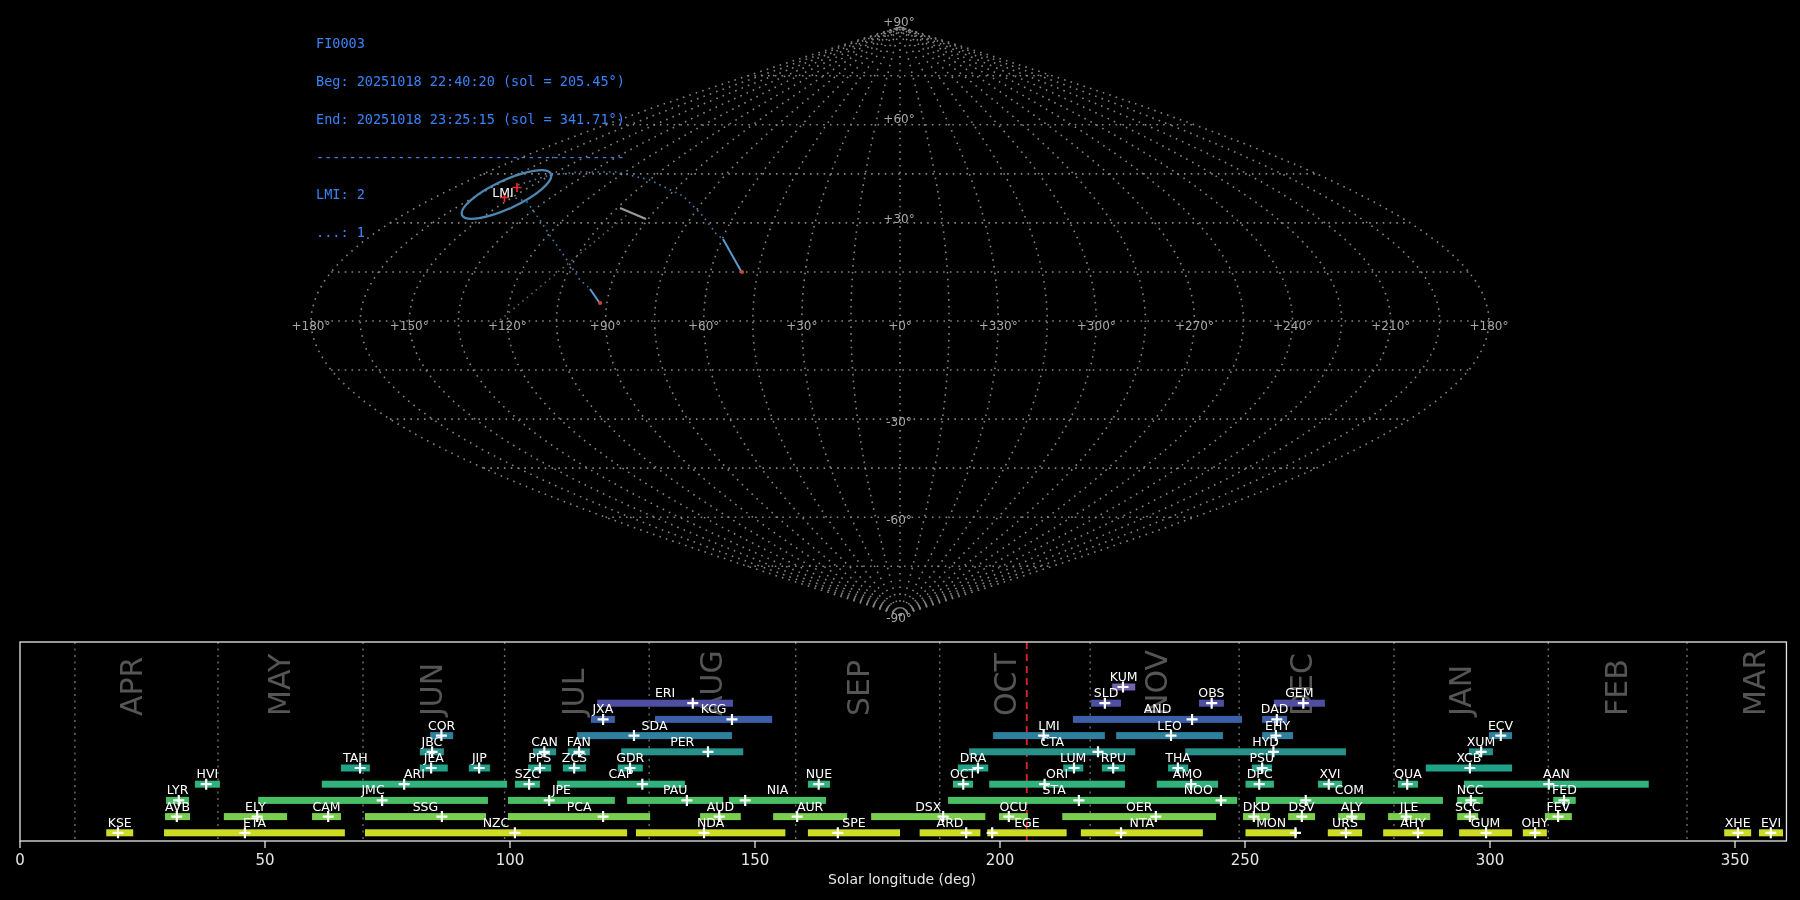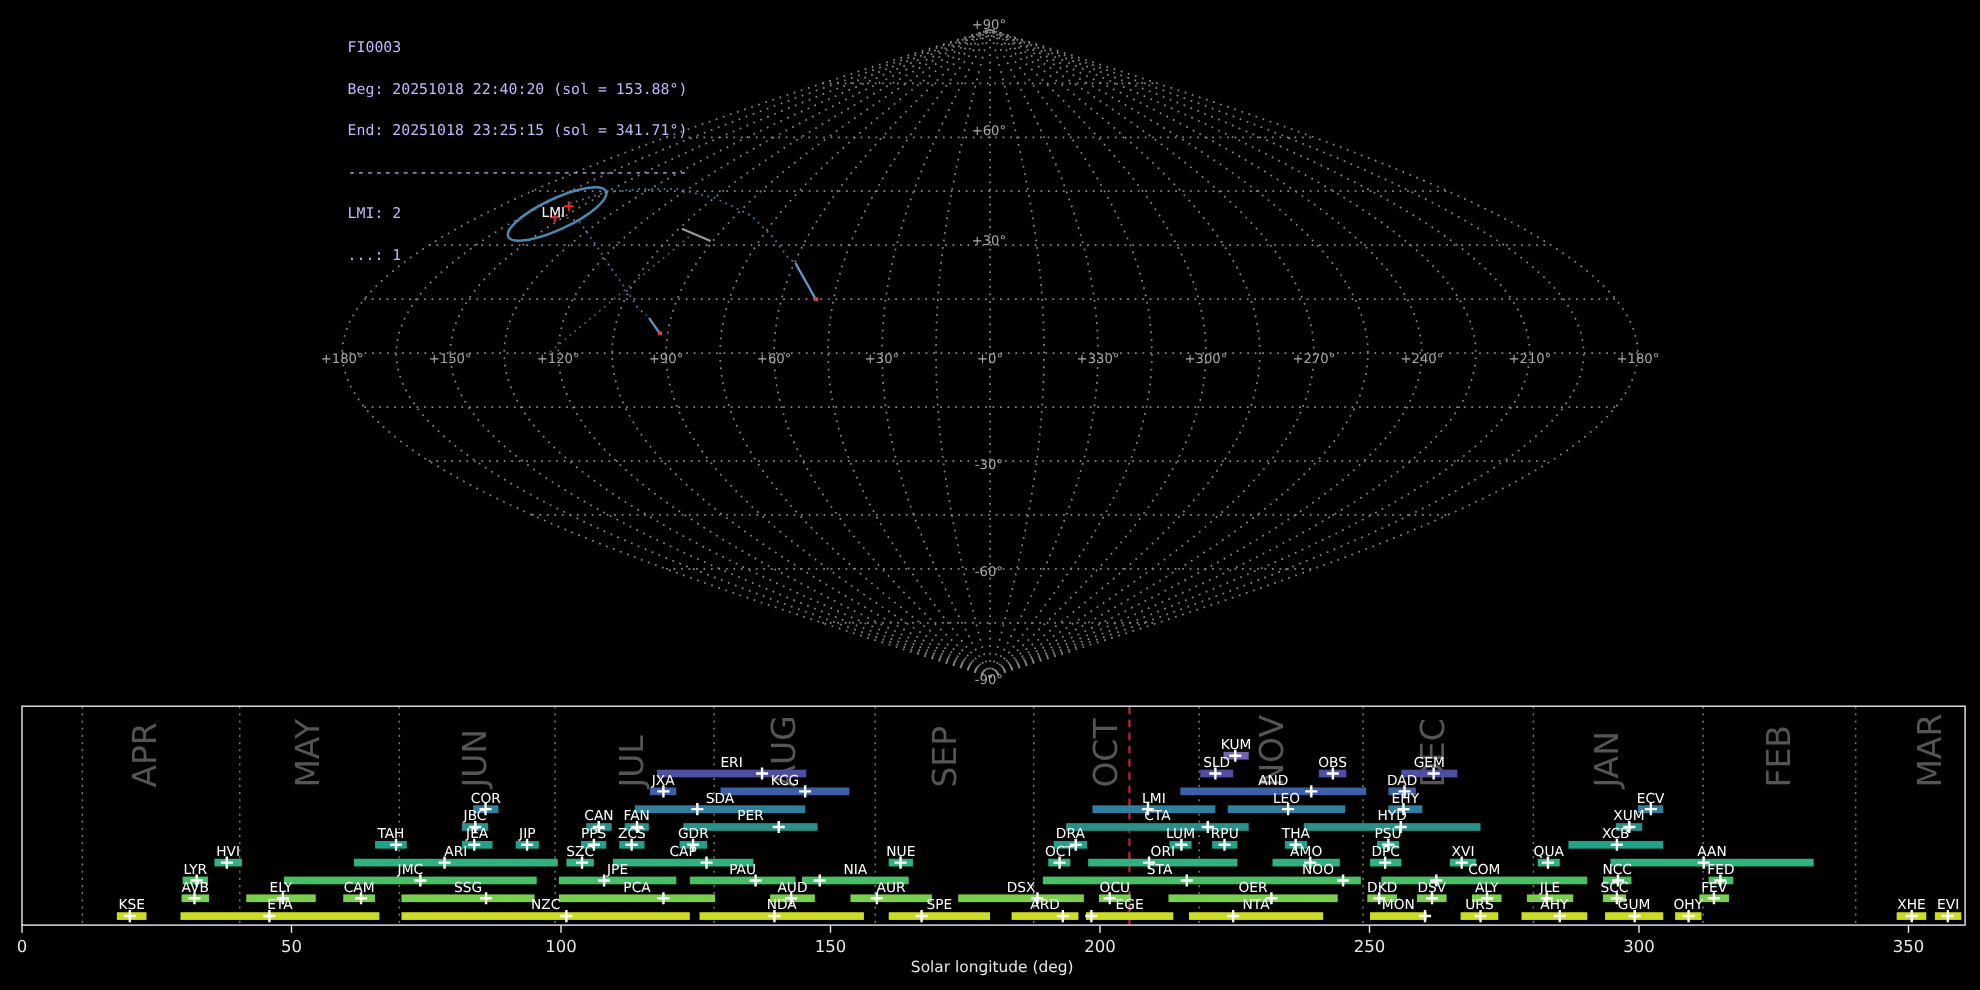--- a/index.html
+++ b/index.html
@@ -1,30 +1,30 @@
 <!DOCTYPE html>
 <html><head>
 <meta charset="utf-8">
 <style>
   html,body{margin:0;padding:0;background:#000;}
   #stage{position:relative;width:1800px;height:900px;background:#000;overflow:hidden;
          font-family:"DejaVu Sans", sans-serif;}
   #plots{position:absolute;left:0;top:0;}
-  #header{position:absolute;left:316px;top:12px;color:#c4b5fd;
+  #header{position:absolute;left:316px;top:12px;color:#3b82f6;
           font-family:"DejaVu Sans Mono", monospace;font-size:13.5px;line-height:12.6px;
           white-space:pre;z-index:5;}
   #header div{height:12.6px;}
 </style>
 </head>
 <body>
 <div id="stage">
 
 <div id="header">
   <div>FI0003</div>
-  <div>Beg: 20251018 22:40:20 (sol = 153.88°)</div>
+  <div>Beg: 20251018 22:40:20 (sol = 205.45°)</div>
   <div>End: 20251018 23:25:15 (sol = 341.71°)</div>
   <div>--------------------------------------</div>
   <div><span>LMI</span><span>: </span><span>2</span></div>
   <div><span>...</span><span>: </span><span>1</span></div>
 </div>
 
 <svg id="plots" width="1800" height="900" viewBox="0 0 1800 900">
       <g stroke="#949494" stroke-width="1.6" fill="none" stroke-dasharray="1.6 5.2" opacity="0.9">
         <line x1="747.5659351964194" y1="566.25" x2="1052.4340648035807" y2="566.25"></line>
         <line x1="605.52" y1="517.2" x2="1194.48" y2="517.2"></line>

